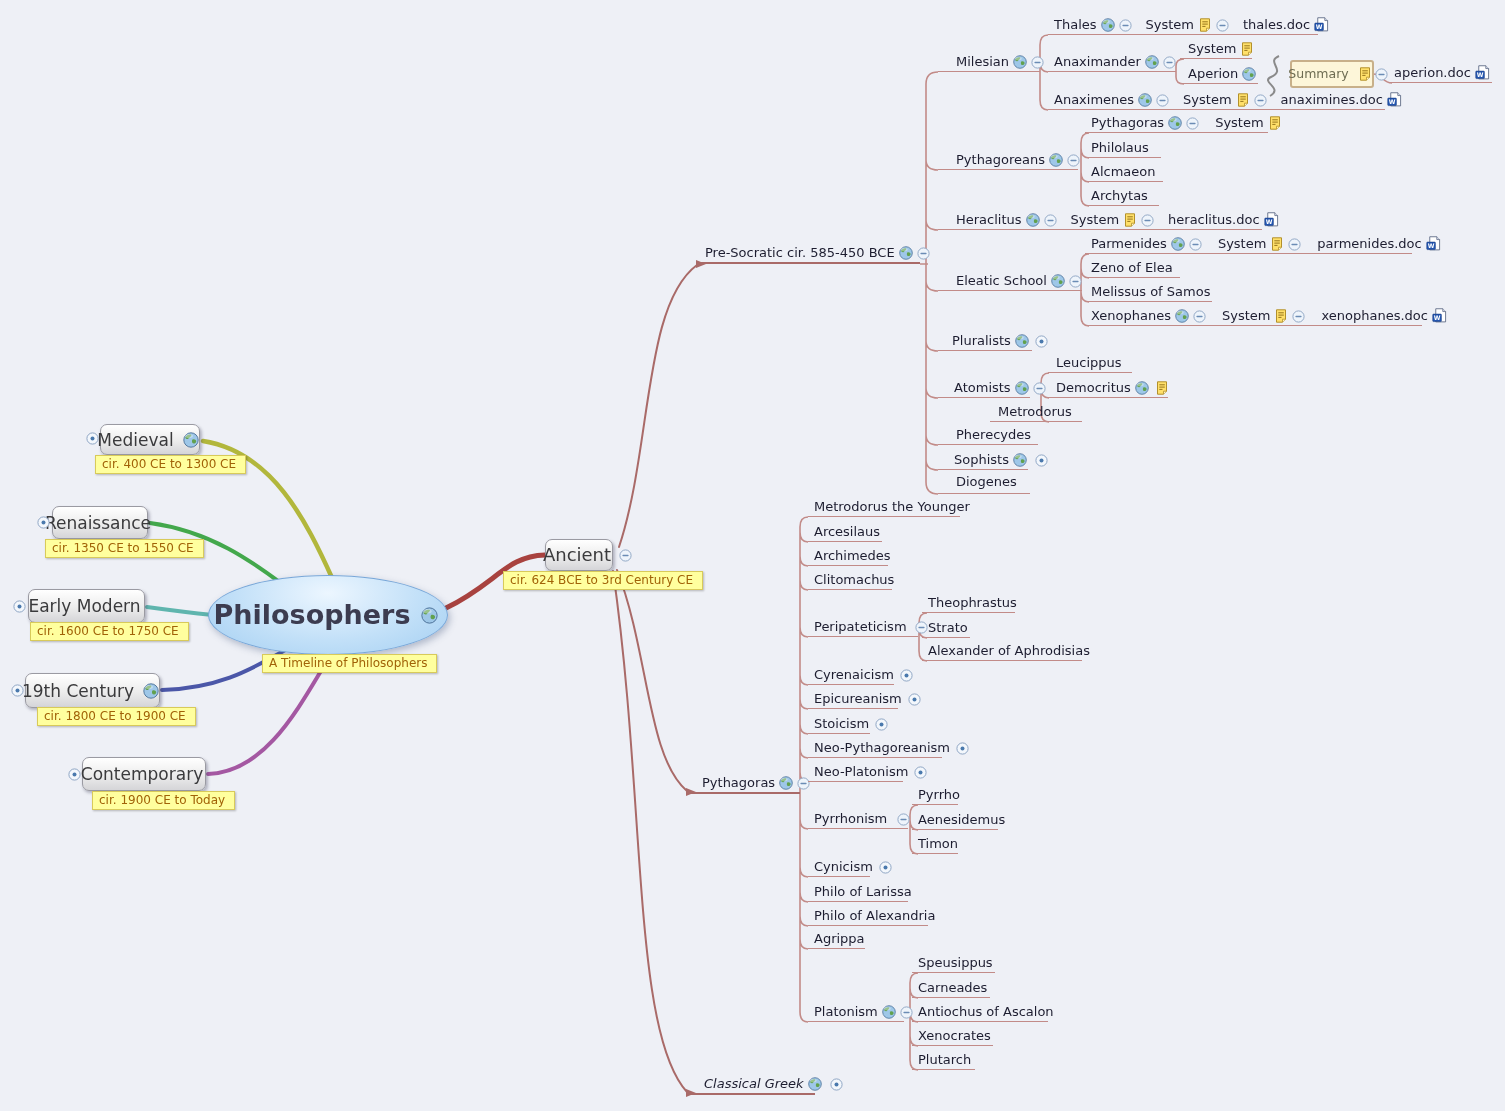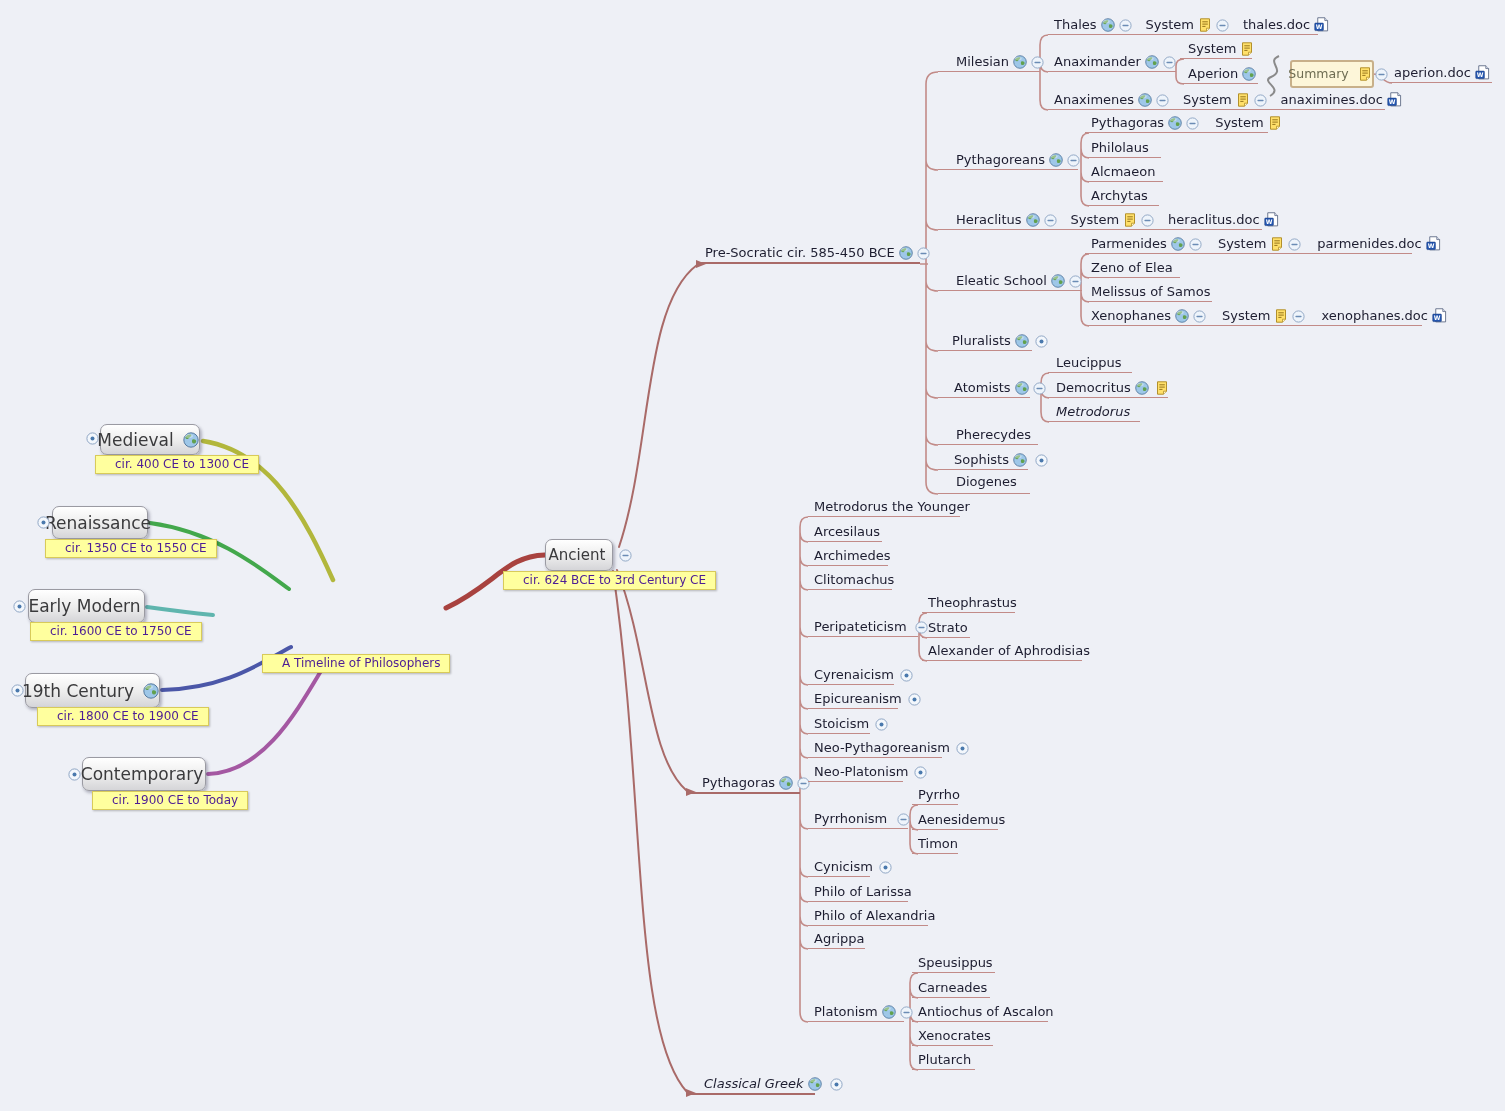--- a/index.html
+++ b/index.html
@@ -23,22 +23,22 @@
   .line.lvl1{border-bottom:2px solid var(--line-rose-dark);}
   .tx{margin-right:4px;line-height:14px;}
   .icn{display:inline-flex;margin-right:4px;margin-bottom:0px;align-items:flex-end;}
   .gap{display:inline-block;height:1px;flex:none;}
   .box{display:flex;align-items:center;justify-content:center;gap:5px;
     background:linear-gradient(#ffffff,#ececec 55%,#d5d5d8);border:1px solid #9a9aa2;border-radius:7px;
     box-shadow:1.5px 2px 3px rgba(70,70,95,.35);font-size:17px;color:#3a3a3c;white-space:nowrap;}
   .box .icn svg{width:16px;height:16px;}
   .summary{display:flex;align-items:center;justify-content:center;gap:5px;background:#fdf6d9;
     border:2px solid #c8b08a;border-radius:3px;font-size:12.5px;color:#6e6c52;white-space:nowrap;}
-  .label{background:var(--label-bg);border:1px solid #d8ca5a;font-size:12px;color:#4c1d95;
-    padding:1px 5px 2px 19px;white-space:nowrap;box-shadow:1px 1px 2px rgba(0,0,0,.25);}
+  .label{background:var(--label-bg);border:1px solid #d8ca5a;font-size:12px;color:#a16207;
+    padding:1px 5px 2px 6px;white-space:nowrap;box-shadow:1px 1px 2px rgba(0,0,0,.25);}
   .ellipse{display:flex;align-items:center;justify-content:center;gap:7px;
     background:radial-gradient(ellipse at 50% 22%,#ecf6ff 0%,#c2e0f8 55%,#a4cff2 100%);
     border:1.5px solid #79a7d8;border-radius:50%;font-size:27px;font-weight:bold;color:#3c3c50;
     box-shadow:2px 3px 7px rgba(60,80,120,.35);white-space:nowrap;}
   .ellipse .icn svg{width:17px;height:17px;}
   .float-icon{width:13px;height:13px;display:flex;}
 </style>
 </head>
 <body>
 
@@ -64,20 +64,31 @@
     <path class="rose" d="M1089,133 Q1081,133 1081,143 L1081,196 Q1081,206 1089,206 M1081,148 Q1081,158 1089,158 M1081,172 Q1081,182 1089,182"></path>
     <path class="rose" d="M1089,254 Q1081,254 1081,264 L1081,316 Q1081,326 1089,326 M1081,268 Q1081,278 1089,278 M1081,292 Q1081,302 1089,302"></path>
     <path class="rose" d="M1049,373 Q1041,373 1041,383 L1041,412 Q1041,422 1049,422 M1041,388 Q1041,398 1049,398"></path>
     <path class="rose" d="M808,517 Q800,517 800,527 L800,1012 Q800,1022 808,1022 M800,532 Q800,542 808,542 M800,556 Q800,566 808,566 M800,580 Q800,590 808,590 M800,627 Q800,637 808,637 M800,675 Q800,685 808,685 M800,699 Q800,709 808,709 M800,724 Q800,734 808,734 M800,748 Q800,758 808,758 M800,772 Q800,782 808,782 M800,819 Q800,829 808,829 M800,867 Q800,877 808,877 M800,892 Q800,902 808,902 M800,916 Q800,926 808,926 M800,939 Q800,949 808,949"></path>
     <path class="rose" d="M927,613 Q919,613 919,623 L919,651 Q919,661 927,661 M919,628 Q919,638 927,638"></path>
     <path class="rose" d="M918,805 Q910,805 910,815 L910,844 Q910,854 918,854 M910,820 Q910,830 918,830"></path>
     <path class="rose" d="M918,973 Q910,973 910,983 L910,1060 Q910,1070 918,1070 M910,988 Q910,998 918,998 M910,1012 Q910,1022 918,1022 M910,1036 Q910,1046 918,1046"></path>
     <path class="rose" d="M1373,74 C1383,74 1382,83 1392,83"></path>
     <path class="squig" d="M1279,56 C1265,62 1287,70 1271,77 C1260,82 1284,88 1270,96"></path>
   </svg>
+<div class="node ellipse" style="left: 208px; top: 575px; width: 240px; height: 80px;">
+      <span class="tx">Philosophers</span>
+      <span class="icn">
+        <svg viewBox="0 0 16 16" width="14" height="14">
+          <circle cx="8" cy="8" r="7.2" fill="#9ec7e8" stroke="#4a6f96" stroke-width="0.9"></circle>
+          <path d="M2.2,5.5 C3.5,3 6.5,2 8.5,3 C8,5 6,5.5 5,7 C3.8,7.3 2.8,6.6 2.2,5.5 Z" fill="#62a14e"></path>
+          <path d="M9.5,7.5 C11.5,6.8 13.5,7.8 13.2,9.8 C12.5,11.8 10,12.2 9.2,10.5 C8.8,9.4 9,8.2 9.5,7.5 Z" fill="#62a14e"></path>
+          <ellipse cx="6" cy="4" rx="4" ry="2.1" fill="rgba(255,255,255,0.35)"></ellipse>
+        </svg>
+      </span>
+    </div>
     <div class="node label" style="left: 262px; top: 654px;"><span class="tx">A Timeline of Philosophers</span></div>
     <div class="node box" style="left: 100px; top: 424px; width: 100px; height: 31px;">
       <span class="tx">Medieval</span>
       <span class="icn">
         <svg viewBox="0 0 16 16" width="14" height="14">
           <circle cx="8" cy="8" r="7.2" fill="#9ec7e8" stroke="#4a6f96" stroke-width="0.9"></circle>
           <path d="M2.2,5.5 C3.5,3 6.5,2 8.5,3 C8,5 6,5.5 5,7 C3.8,7.3 2.8,6.6 2.2,5.5 Z" fill="#62a14e"></path>
           <path d="M9.5,7.5 C11.5,6.8 13.5,7.8 13.2,9.8 C12.5,11.8 10,12.2 9.2,10.5 C8.8,9.4 9,8.2 9.5,7.5 Z" fill="#62a14e"></path>
           <ellipse cx="6" cy="4" rx="4" ry="2.1" fill="rgba(255,255,255,0.35)"></ellipse>
         </svg>
@@ -131,21 +142,21 @@
     <div class="node box" style="left: 82px; top: 757px; width: 124px; height: 34px;">
       <span class="tx">Contemporary</span>
     </div>
     <div class="node icon float-icon" style="left: 68px; top: 768px;">
       <svg viewBox="0 0 13 13" width="13" height="13">
         <circle cx="6.5" cy="6.5" r="5.6" fill="#f3f7fc" stroke="#8fa6c4" stroke-width="1"></circle>
         <circle cx="6.5" cy="6.5" r="2" fill="#4a79ad"></circle>
       </svg>
     </div>
     <div class="node label" style="left: 92px; top: 791px;"><span class="tx">cir. 1900 CE to Today</span></div>
-    <div class="node box" style="left: 545px; top: 539px; width: 68px; height: 32px; font-size: 15px;">
+    <div class="node box" style="left: 545px; top: 539px; width: 68px; height: 32px; font-size: 18px;">
       <span class="tx">Ancient</span>
     </div>
     <div class="node icon float-icon" style="left: 619px; top: 549px;">
       <svg viewBox="0 0 13 13" width="13" height="13">
         <circle cx="6.5" cy="6.5" r="5.6" fill="#eef4fb" stroke="#93a9c6" stroke-width="1"></circle>
         <rect x="3.4" y="5.8" width="6.2" height="1.5" rx="0.7" fill="#6b8cb5"></rect>
       </svg>
     </div>
     <div class="node label" style="left: 503px; top: 571px;"><span class="tx">cir. 624 BCE to 3rd Century CE</span></div>
     <div class="node line lvl1" style="left: 700px; top: 243px; width: 220px; padding-left: 5px;">
@@ -600,21 +611,21 @@
       <span class="icn">
         <svg viewBox="0 0 14 14" width="14" height="14">
           <path d="M2.5,0.8 h9 v9.4 l-3,3 h-6 z" fill="#ffe06a" stroke="#b2902c" stroke-width="1"></path>
           <path d="M8.5,13.2 v-3 h3" fill="#fff4bb" stroke="#b2902c" stroke-width="0.8"></path>
           <line x1="4.3" y1="3.8" x2="9.8" y2="3.8" stroke="#97751c" stroke-width="1"></line>
           <line x1="4.3" y1="6.1" x2="9.8" y2="6.1" stroke="#97751c" stroke-width="1"></line>
           <line x1="4.3" y1="8.4" x2="7.5" y2="8.4" stroke="#97751c" stroke-width="1"></line>
         </svg>
       </span>
     </div>
-    <div class="node line" style="left: 1048px; top: 401px; width: 92px; padding-left: 8px; font-style: italic;">
+    <div class="node line" style="left: 990px; top: 401px; width: 92px; padding-left: 8px;">
       <span class="tx">Metrodorus</span>
     </div>
     <div class="node line" style="left: 938px; top: 424px; width: 100px; padding-left: 18px;">
       <span class="tx">Pherecydes</span>
     </div>
     <div class="node line" style="left: 938px; top: 449px; width: 90px; padding-left: 16px;">
       <span class="tx">Sophists</span>
       <span class="icn">
         <svg viewBox="0 0 16 16" width="14" height="14">
           <circle cx="8" cy="8" r="7.2" fill="#9ec7e8" stroke="#4a6f96" stroke-width="0.9"></circle>

